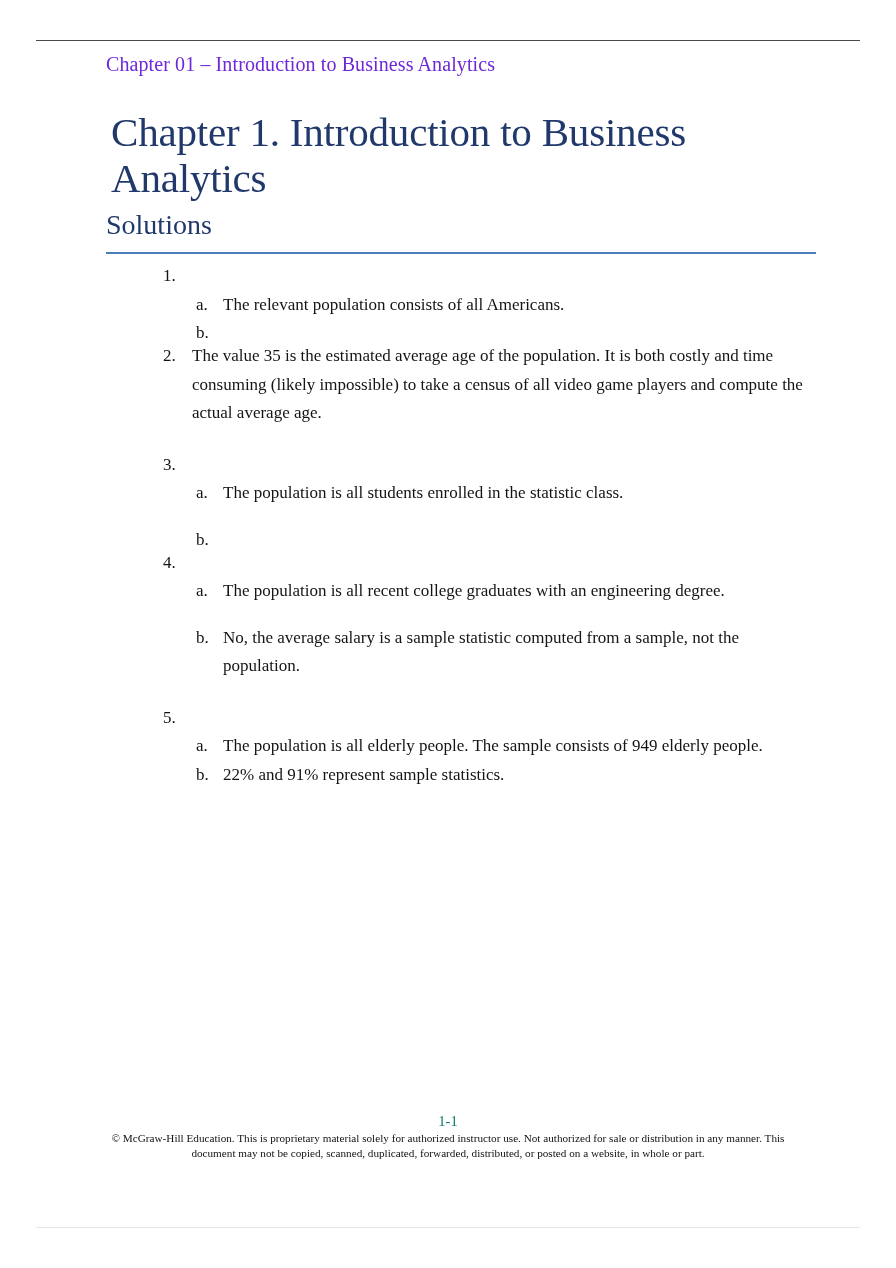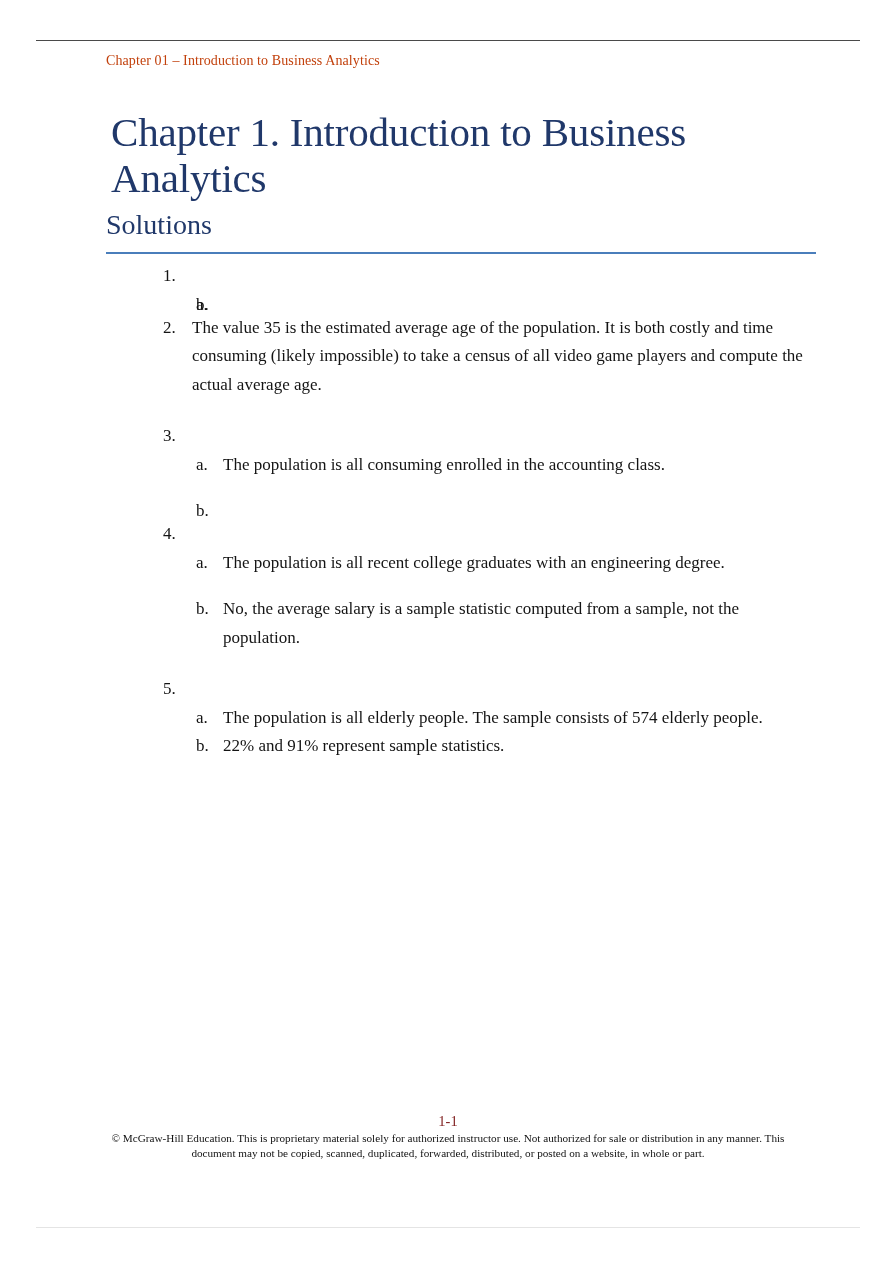--- a/index.html
+++ b/index.html
@@ -40,23 +40,23 @@
     right: 36px;
     top: 1227px;
     height: 0;
     border-top: 1px solid #e4e4e4;
   }
 
   .running-header {
     position: absolute;
     left: 106px;
     top: 52px;
-    font-size: 14px;
+    font-size: 20px;
     line-height: 1.25;
-    color: #c2410c;
+    color: #6d28d9;
     letter-spacing: 0.1px;
     white-space: nowrap;
   }
 
   .title-block {
     position: absolute;
     left: 106px;
     top: 104px;
     width: 710px;
   }
@@ -145,21 +145,21 @@
     position: absolute;
     left: 0;
     right: 0;
     top: 1112px;
     text-align: center;
   }
 
   .page-number {
     font-size: 14.5px;
     line-height: 18px;
-    color: #7f1d1d;
+    color: #0f766e;
   }
 
   .copyright {
     margin: 1px auto 4px auto;
     width: 676px;
     font-size: 11.2px;
     line-height: 15px;
     color: #111111;
   }
 </style>
@@ -180,20 +180,21 @@
 
   <div class="content">
 
     <div class="num-item empty-body">
       <span class="num-marker">1.</span>
       <span></span>
     </div>
     <ul class="sub-list">
       <li class="sub-item">
         <span class="sub-marker">a.</span>
+        <span>The relevant population consists of all Americans.</span>
       </li>
       <li class="sub-item">
         <span class="sub-marker">b.</span>
       </li>
     </ul>
 
     <div class="gap-lg"></div>
 
     <div class="num-item">
       <span class="num-marker">2.</span>
@@ -202,21 +203,21 @@
 
     <div class="gap-lg"></div>
 
     <div class="num-item empty-body">
       <span class="num-marker">3.</span>
       <span></span>
     </div>
     <ul class="sub-list">
       <li class="sub-item">
         <span class="sub-marker">a.</span>
-        <span>The population is all consuming enrolled in the accounting class.</span>
+        <span>The population is all students enrolled in the statistic class.</span>
       </li>
       <li class="gap-md"></li>
       <li class="sub-item">
         <span class="sub-marker">b.</span>
       </li>
     </ul>
 
     <div class="gap-lg"></div>
 
     <div class="num-item empty-body">
@@ -237,21 +238,21 @@
 
     <div class="gap-lg"></div>
 
     <div class="num-item empty-body">
       <span class="num-marker">5.</span>
       <span></span>
     </div>
     <ul class="sub-list">
       <li class="sub-item">
         <span class="sub-marker">a.</span>
-        <span>The population is all elderly people. The sample consists of 574 elderly people.</span>
+        <span>The population is all elderly people. The sample consists of 949 elderly people.</span>
       </li>
       <li class="sub-item">
         <span class="sub-marker">b.</span>
         <span>22% and 91% represent sample statistics.</span>
       </li>
     </ul>
 
   </div>
 
   <div class="footer">

